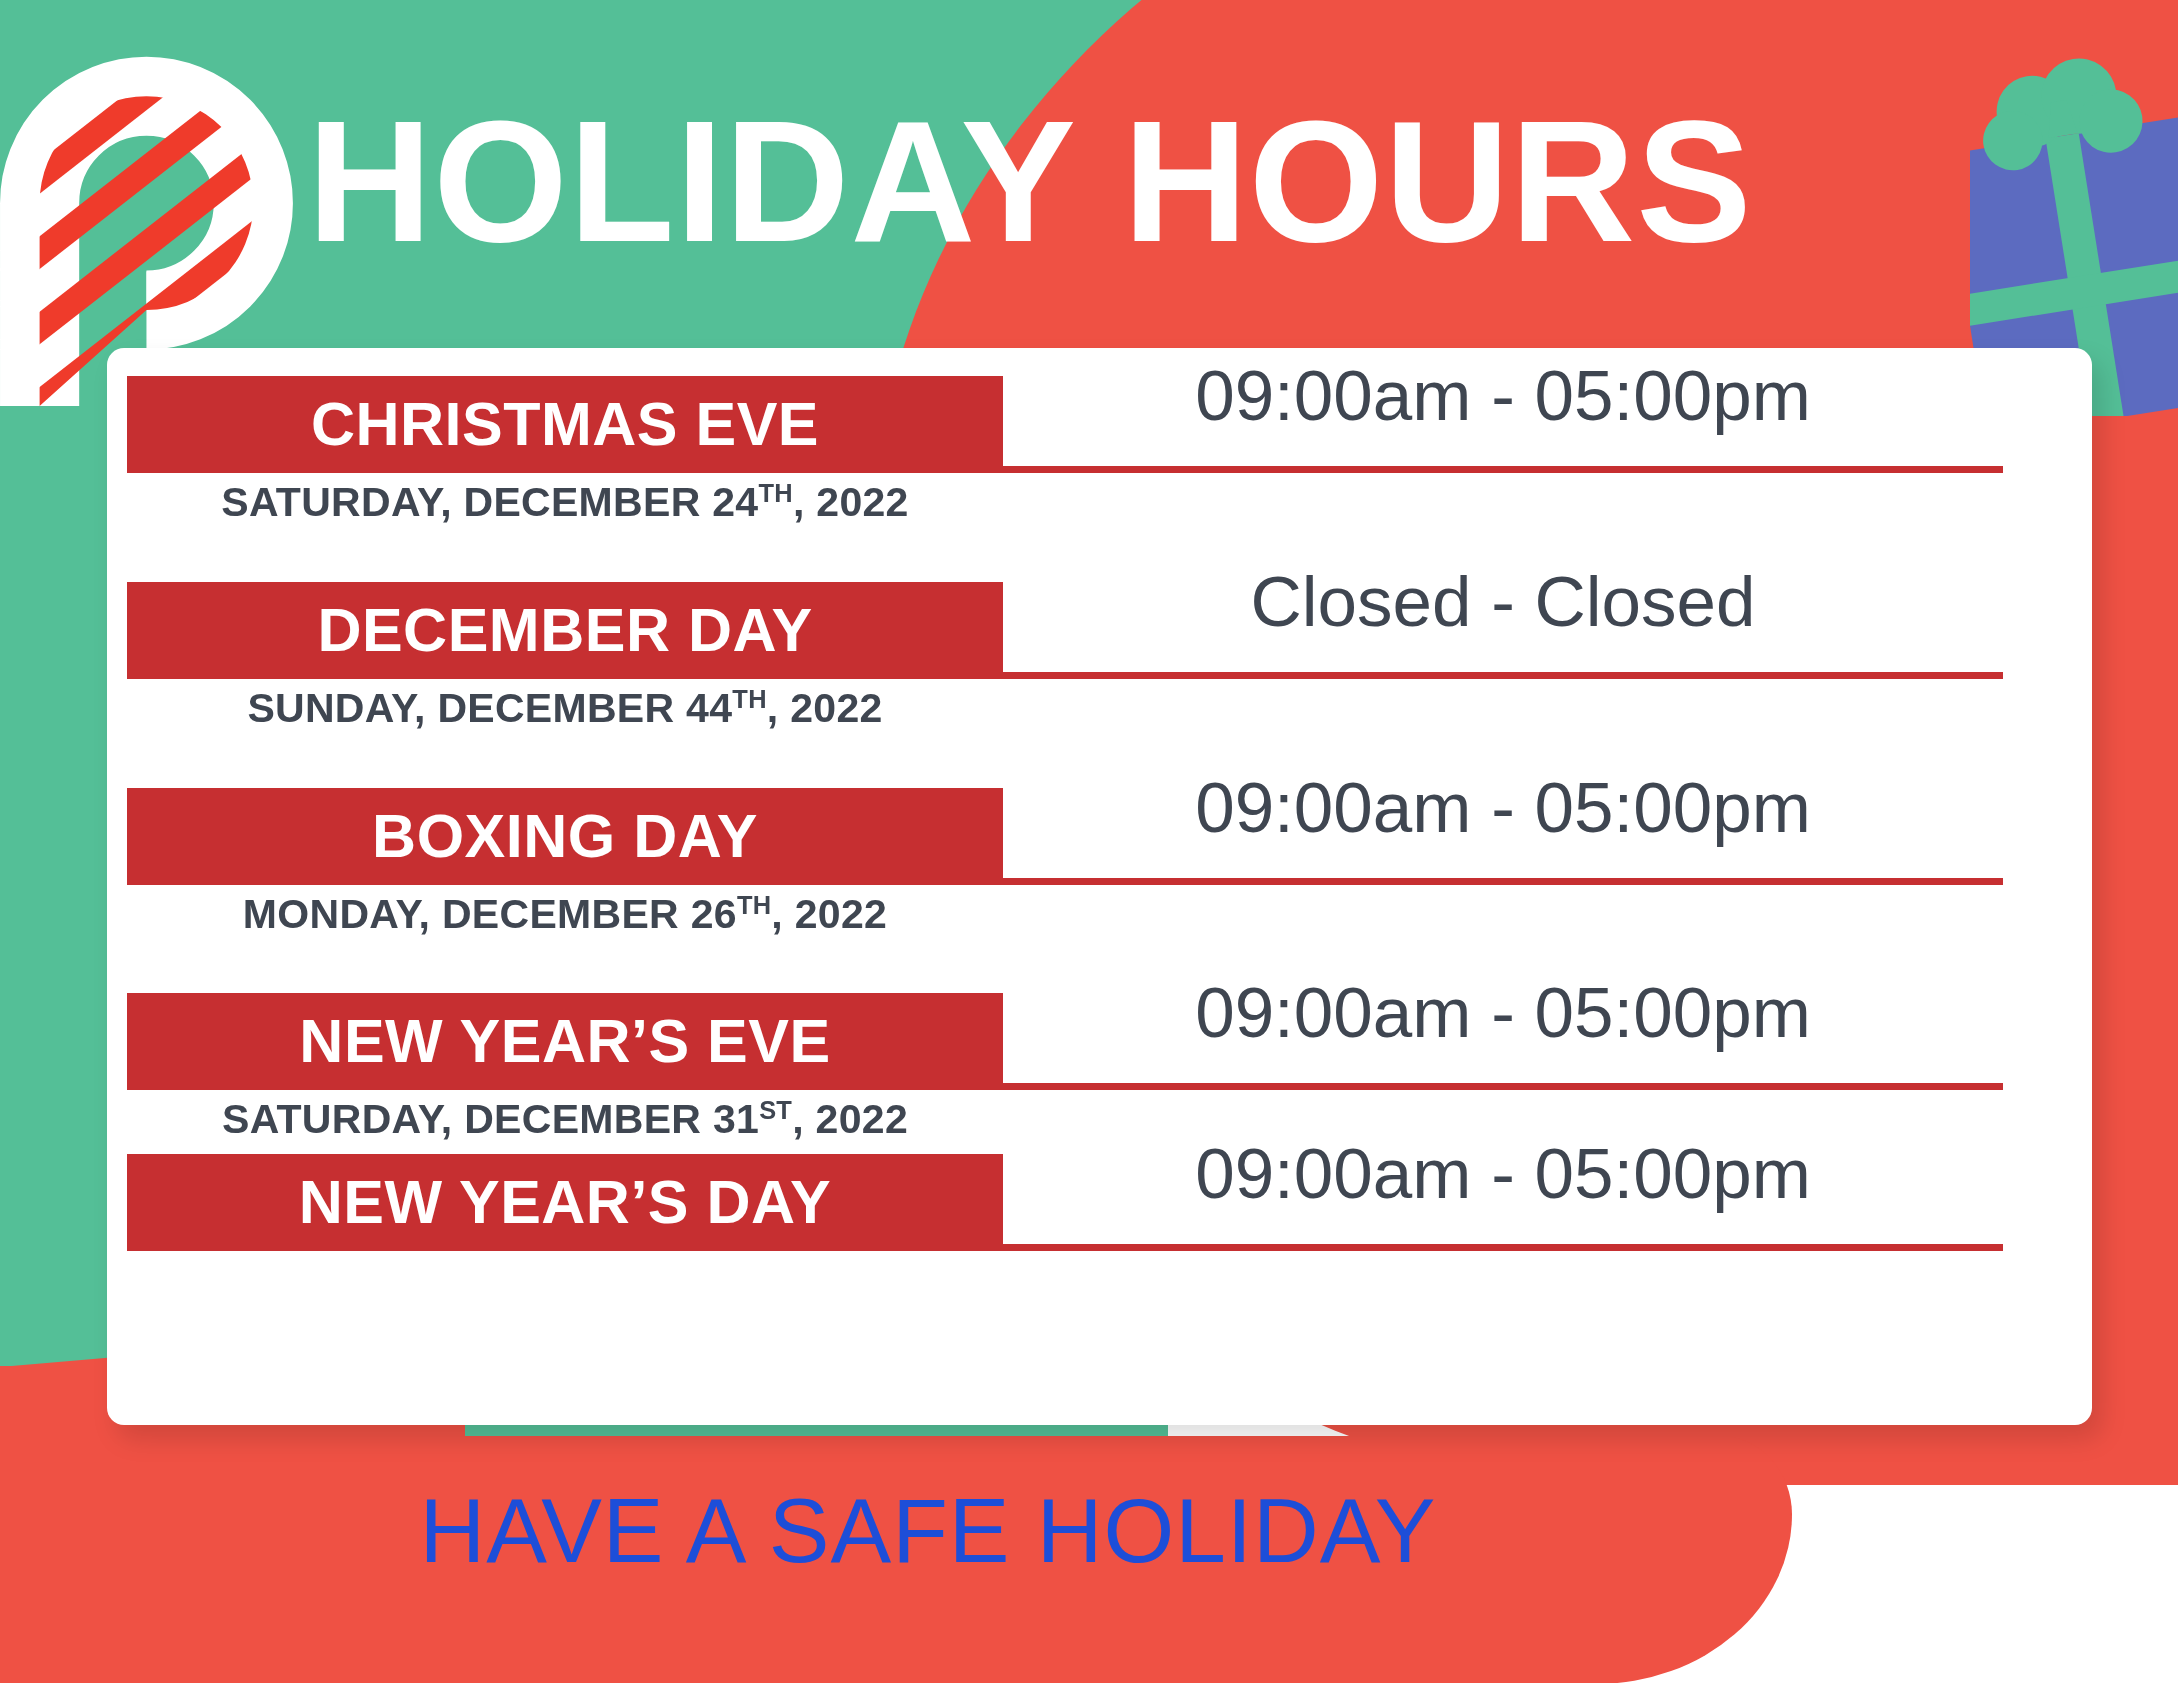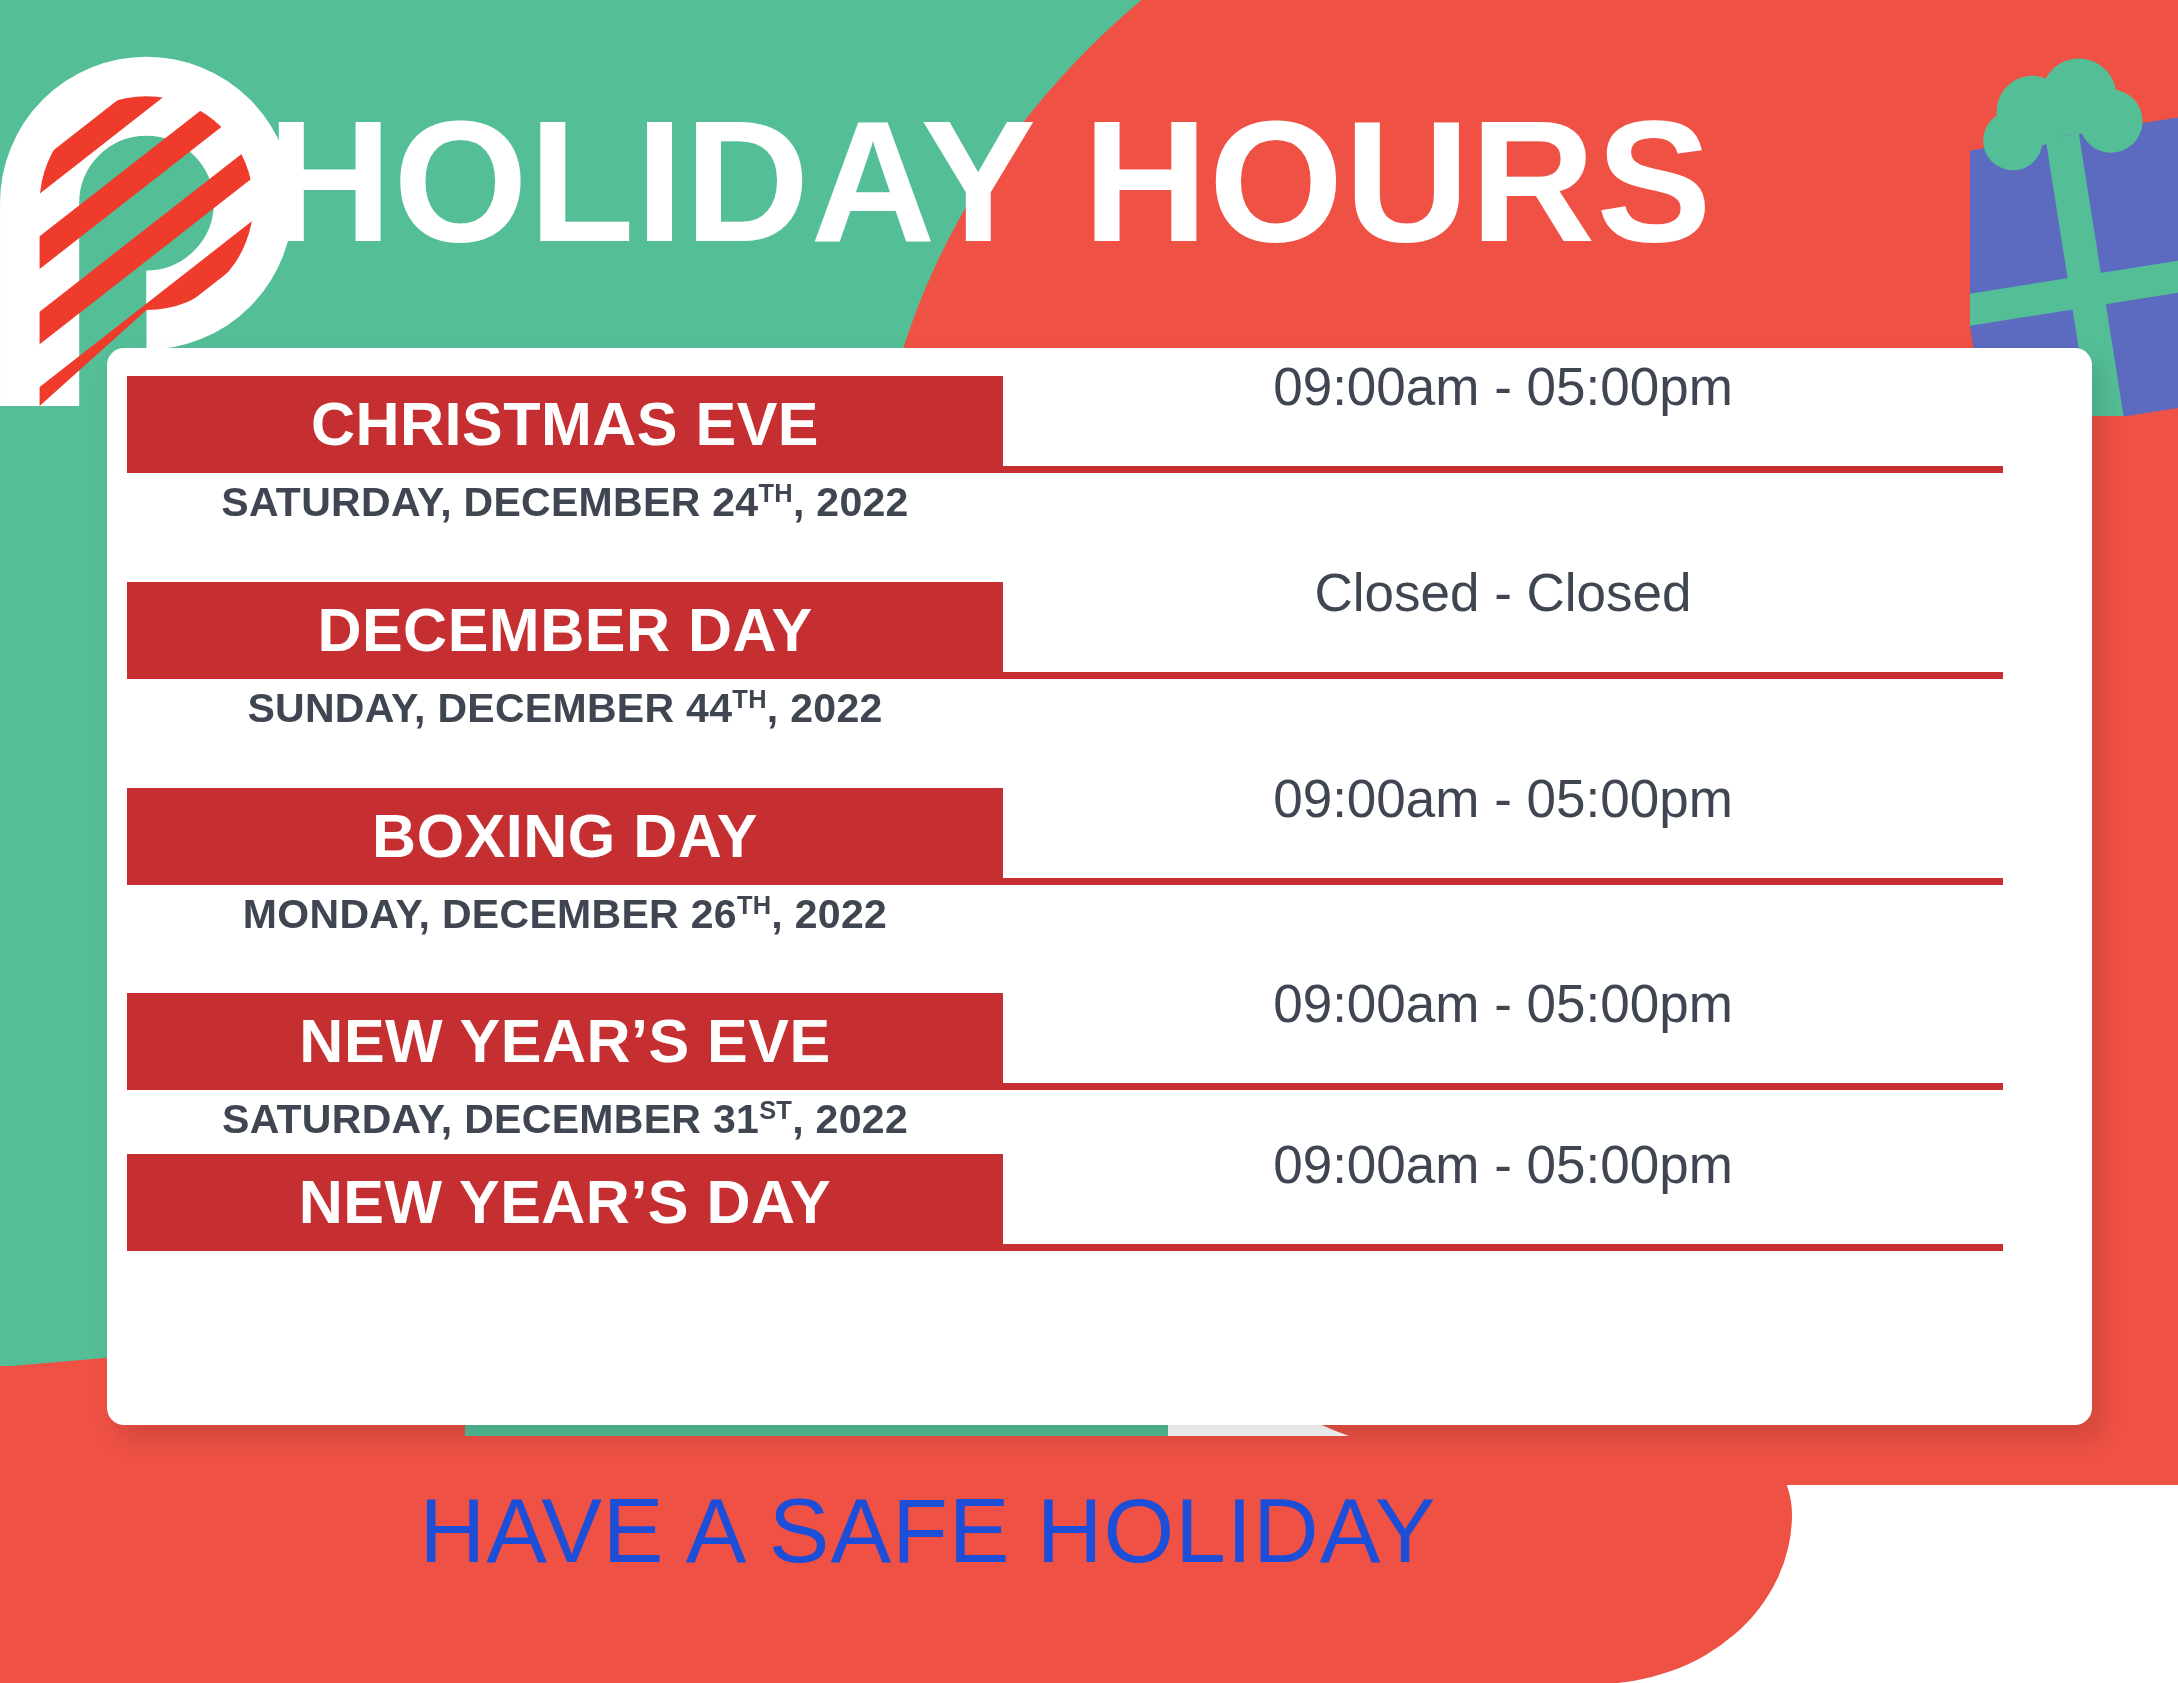--- a/index.html
+++ b/index.html
@@ -92,20 +92,21 @@
     left: 0;
     top: 95px;
     width: 1980px;
     text-align: center;
     color: #ffffff;
     font-size: 173px;
     line-height: 1;
     font-weight: bold;
     letter-spacing: 1px;
     white-space: nowrap;
+    padding-left: 40px;
   }
 
   
   .card {
     position: absolute;
     left: 107px;
     top: 348px;
     width: 1985px;
     height: 1077px;
     background: #ffffff;
@@ -177,21 +178,21 @@
     width: 1000px;
     height: 97px;
   }
   .hours-text {
     position: absolute;
     left: 0;
     top: -16px;
     width: 1000px;
     text-align: center;
     color: #3F4651;
-    font-size: 53px;
+    font-size: 71px;
     line-height: 1;
     white-space: nowrap;
   }
   .hours-rule {
     position: absolute;
     left: 0;
     bottom: 0;
     width: 1000px;
     height: 7px;
     background: #C62F31;

